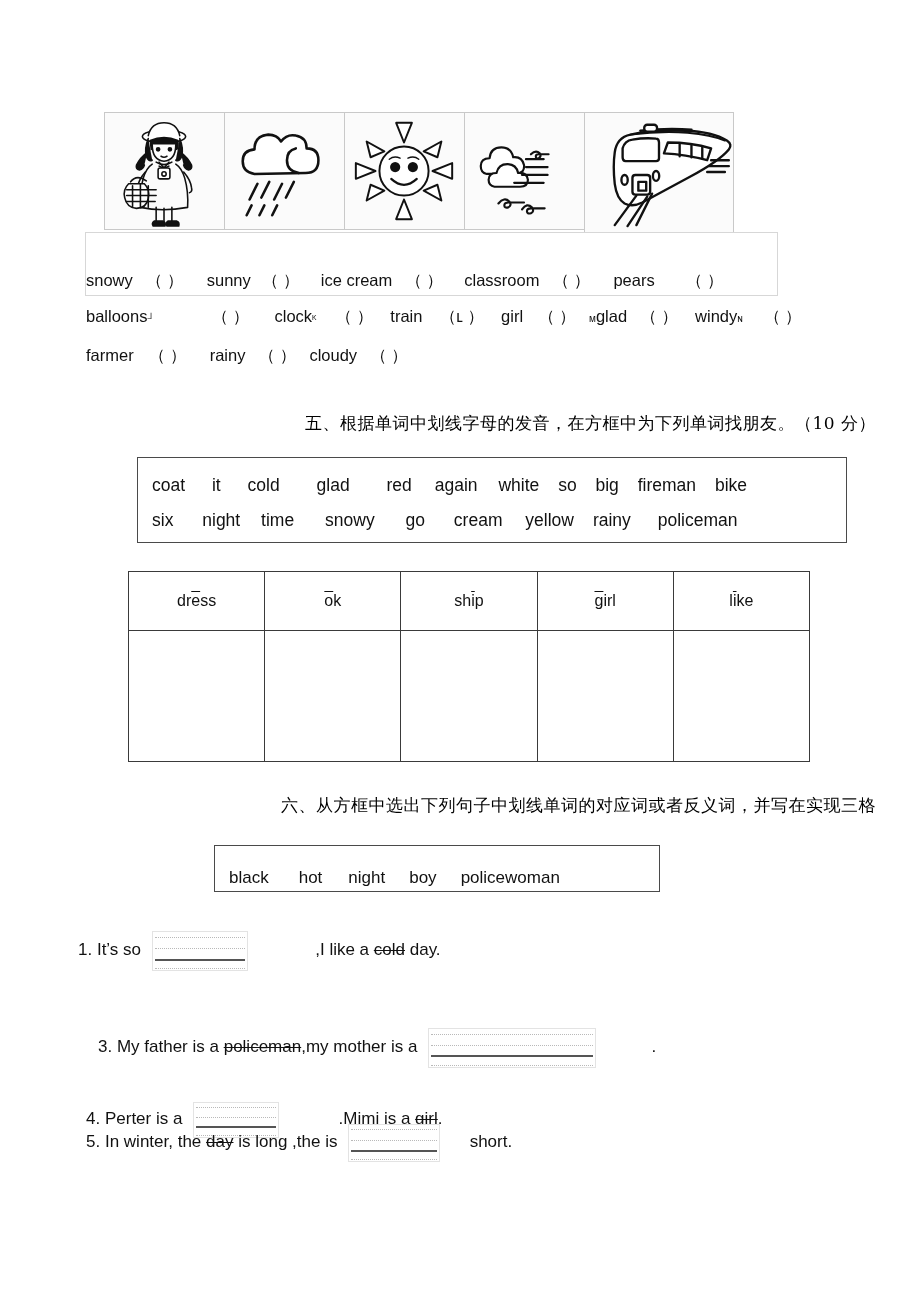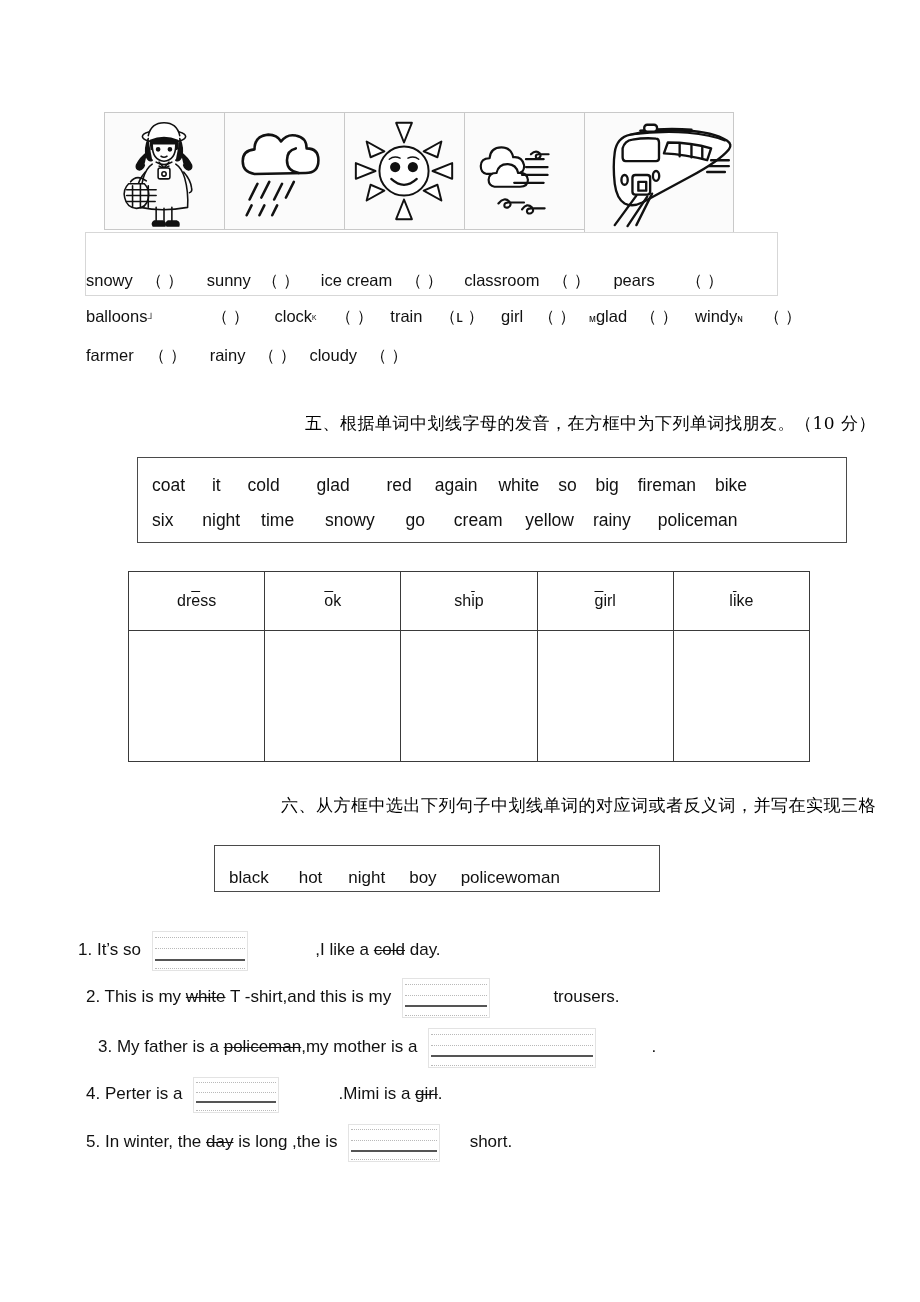--- a/index.html
+++ b/index.html
@@ -157,21 +157,21 @@
   .sentence {
     position: absolute;
     font-size: 17px;
     color: #111;
     white-space: nowrap;
     line-height: 20px;
   }
   #s1 { left: 78px; top: 931px; }
   #s2 { left: 86px; top: 978px; }
   #s3 { left: 98px; top: 1028px; }
-  #s4 { left: 86px; top: 1077px; }
+  #s4 { left: 86px; top: 1102px; }
   #s5 { left: 86px; top: 1124px; }
   .u { text-decoration: line-through; text-decoration-color:#111; }
 
   
   .hw {
     display: inline-block;
     vertical-align: middle;
     position: relative;
     background: #fff;
     border: 1px solid #e3e3e3;
@@ -467,29 +467,20 @@
   <div class="sentence" id="s1">
     <span>1.</span>
     <span>It’s   so</span>
     <span class="hw" style="width:96px;height:40px;">
       <span class="ln" style="top:5px"></span><span class="ln" style="top:16px"></span><span class="ln bold" style="top:27px"></span><span class="ln" style="top:36px"></span>
     </span>
     <span class="spacer" style="width:52px"></span>
     <span>,I like a </span><span class="u">cold</span><span> day.</span>
   </div>
 
-  <div class="sentence" id="s2">
-    <span>2.</span>
-    <span>This is my </span><span class="u">white</span><span> T -shirt,and this is my</span>
-    <span class="hw" style="width:88px;height:40px;">
-      <span class="ln" style="top:5px"></span><span class="ln" style="top:16px"></span><span class="ln bold" style="top:26px"></span><span class="ln" style="top:36px"></span>
-    </span>
-    <span class="spacer" style="width:48px"></span>
-    <span>trousers.</span>
-  </div>
 
   <div class="sentence" id="s3">
     <span>3.</span>
     <span>My father is a </span><span class="u">policeman</span><span>,my mother is a</span>
     <span class="hw" style="width:168px;height:40px;">
       <span class="ln" style="top:5px"></span><span class="ln" style="top:16px"></span><span class="ln bold" style="top:26px"></span><span class="ln" style="top:36px"></span>
     </span>
     <span class="spacer" style="width:40px"></span>
     <span>.</span>
   </div>

